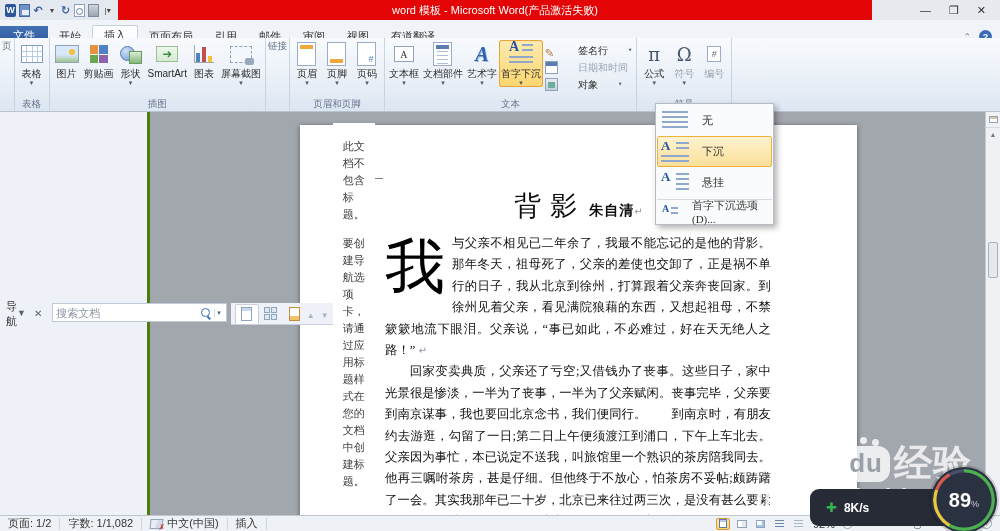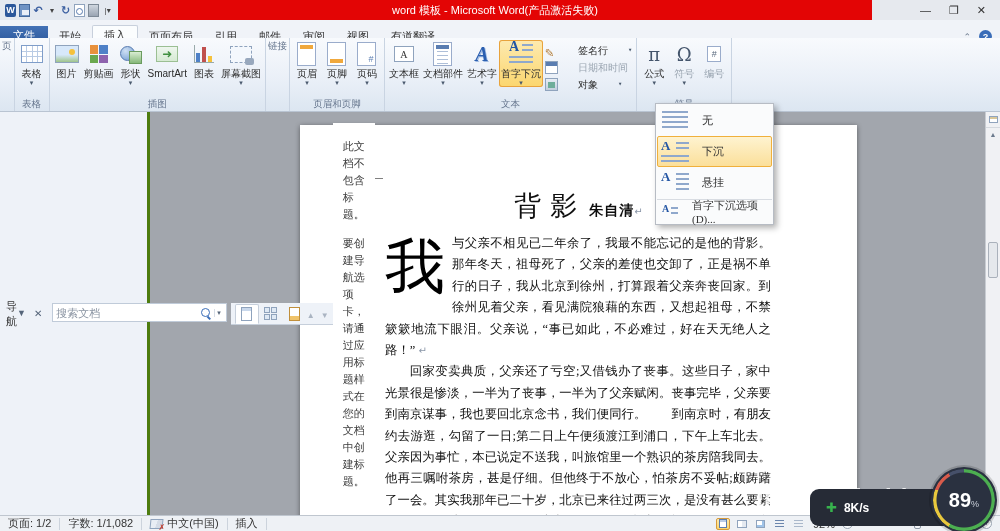--- a/index.html
+++ b/index.html
@@ -548,20 +548,25 @@
         </span>
       <span class="zoomlabel">92%</span>
       <span class="zbtn">−</span>
       <span class="ztrack">
           <span class="zthumb"></span>
         </span>
       <span class="zbtn">+</span>
     </span>
   </div>
 
+  <div class="wm-logo">
+    <span>Bai</span>
+      <span class="wm-du">du</span>
+      <span>经验</span>
+  </div>
   <div class="wm-url">jingyan.baidu.com</div>
   <div class="dl-pill">
     <span class="dl-plus">✚</span>
     <span class="dl-speed">8K/s</span>
   </div>
   <div class="badge">
     <span class="val">89</span>
       <span class="unit">%</span>
   </div>
 

